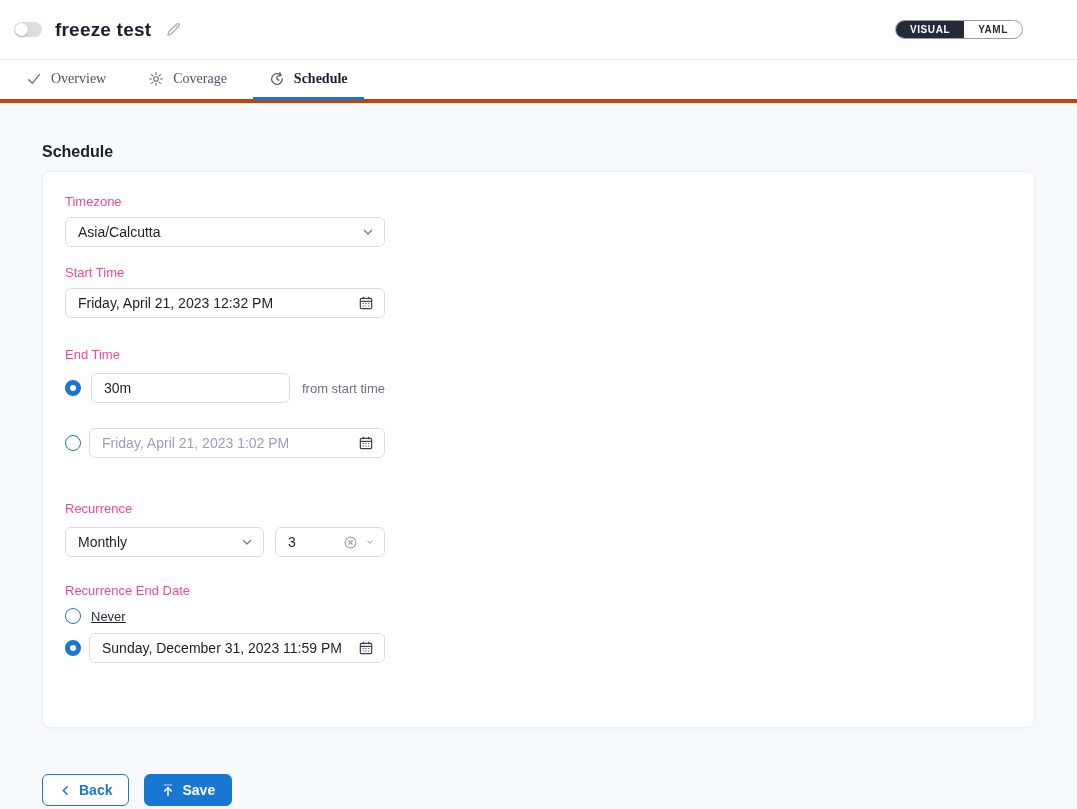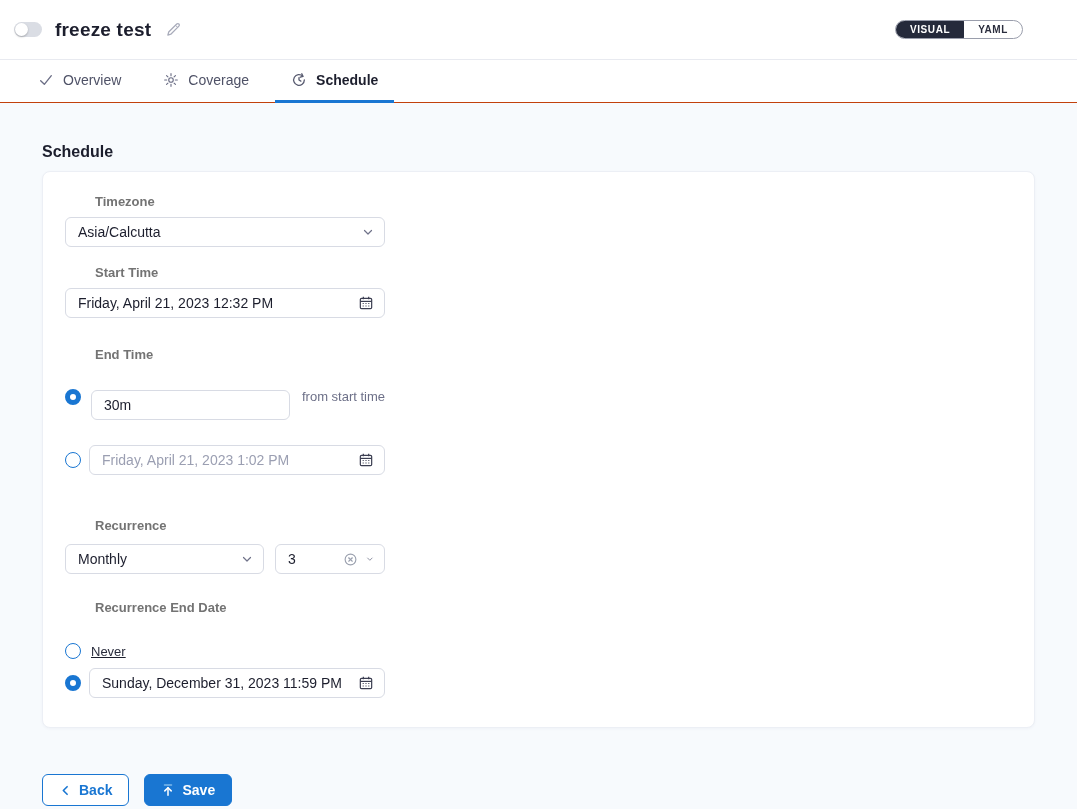--- a/index.html
+++ b/index.html
@@ -11,51 +11,51 @@
   .topbar { height:60px; background:#ffffff; border-bottom:1px solid #e8eaf0; display:flex; align-items:center; padding:0 54px 0 14px; flex:0 0 auto; }
   .toggle { width:28px; height:15px; background:#dadde4; border-radius:8px; position:relative; cursor:pointer; flex:0 0 auto; }
   .toggle .knob { position:absolute; left:1px; top:1px; width:13px; height:13px; background:#ffffff; border-radius:50%; box-shadow:0 1px 2px rgba(0,0,0,.25); }
   .page-title { font-size:19px; font-weight:700; color:#1c1e2d; margin-left:13px; letter-spacing:.2px; }
   .edit-ic { margin-left:14px; cursor:pointer; display:flex; }
   .view-switch { margin-left:auto; display:flex; align-items:center; border:1px solid #9a9eac; border-radius:10px; background:#ffffff; height:19px; overflow:hidden; }
   .seg { border:none; background:transparent; font-family:inherit; font-size:10px; font-weight:700; letter-spacing:.6px; color:#2a2d3d; padding:0 14px; height:19px; border-radius:2px; cursor:pointer; line-height:19px; }
   .seg.active { background:#252a3b; color:#ffffff; }
 
   
-  .tabbar { height:43px; background:#ffffff; border-bottom:1px solid #c2410c; display:flex; align-items:stretch; padding-left:22px; flex:0 0 auto; }
+  .tabbar { height:43px; background:#ffffff; border-bottom:4px solid #c2410c; display:flex; align-items:stretch; padding-left:10px; flex:0 0 auto;font-family:Liberation Serif, serif; }
   .tab { display:flex; align-items:center; gap:9px; padding:0 16px; font-size:14px; color:#4f5267; cursor:pointer; border-bottom:3px solid transparent; margin-bottom:-1px; }
   .tab + .tab { margin-left:10px;text-align:right; }
   .tab.active { color:#1c1e2d; font-weight:700; border-bottom-color:#1976d2; }
 
   
   main { flex:1 1 auto; padding:0 42px; }
   .section-heading { margin-top:40px; font-size:16px; font-weight:700; color:#1c1e2d; }
   .card { margin-top:10px; width:993px; height:557px; background:#ffffff; border:1px solid #eceff5; border-radius:8px; box-shadow:0 1px 3px rgba(40,60,90,.04); padding:22px 24px 0 22px; }
 
-  .field-label { font-size:13px; font-weight:700; color:#737373;margin-left:30px; }
+  .field-label { font-size:13px; font-weight:400; color:#ec4899; }
   .ctl-row { display:flex; align-items:center; }
 
   .box { background:#ffffff; border:1px solid #d8dbe4; border-radius:6px; height:30px; display:flex; align-items:center; padding:0 10px 0 12px; cursor:pointer; }
   .box input { border:none; outline:none; background:transparent; font-family:inherit; font-size:14px; color:#1c1e2d; width:100%; padding:0; }
   .box input.dim { color:#9b9fb2; }
   .box .grow { flex:1 1 auto; min-width:0; }
   .w320 { width:320px;gap:32px; } .w296 { width:296px; } .w199 { width:199px; } .w110 { width:110px; }
 
   .radio { width:16px; height:16px; border-radius:50%; background:#ffffff; border:1.5px solid #1976d2; flex:0 0 auto; cursor:pointer; }
   .radio.checked { border-width:5px; }
 
   .hint { font-size:13px; color:#6d7088; margin-left:12px; }
   .never-label { font-size:13px; color:#2a2d3d; margin-left:10px; }
 
   
   .mt8 { margin-top:8px; } .mt11 { margin-top:11px; } .mt18 { margin-top:18px; }
   .mt25 { margin-top:25px; } .mt26 { margin-top:26px; } .mt29 { margin-top:29px; }
-  .mt43 { margin-top:43px; } .mt9 { margin-top:9px; } .mt10 { margin-top:28px;text-decoration:underline; }
-
-  .gap8 { margin-left:8px; } .gap10 { margin-left:10px;margin-top:17px; } .gap11 { margin-left:11px; }
+  .mt43 { margin-top:43px; } .mt9 { margin-top:9px; } .mt10 { margin-top:10px;text-decoration:underline; }
+
+  .gap8 { margin-left:8px; } .gap10 { margin-left:10px; } .gap11 { margin-left:11px; }
 
   .icon-btn { display:flex; align-items:center; cursor:pointer; }
 
   
   .footer { margin-top:46px; display:flex; align-items:center; }
   .btn { height:32px; border-radius:6px; font-family:inherit; font-size:14px; font-weight:700; display:flex; align-items:center; gap:7px; padding:0 16px; cursor:pointer; }
   .btn-back { background:#ffffff; border:1px solid #1976d2; color:#1976d2; }
   .btn-save { background:#1976d2; border:1px solid #1976d2; color:#ffffff; margin-left:15px; }
 </style>
 </head>

